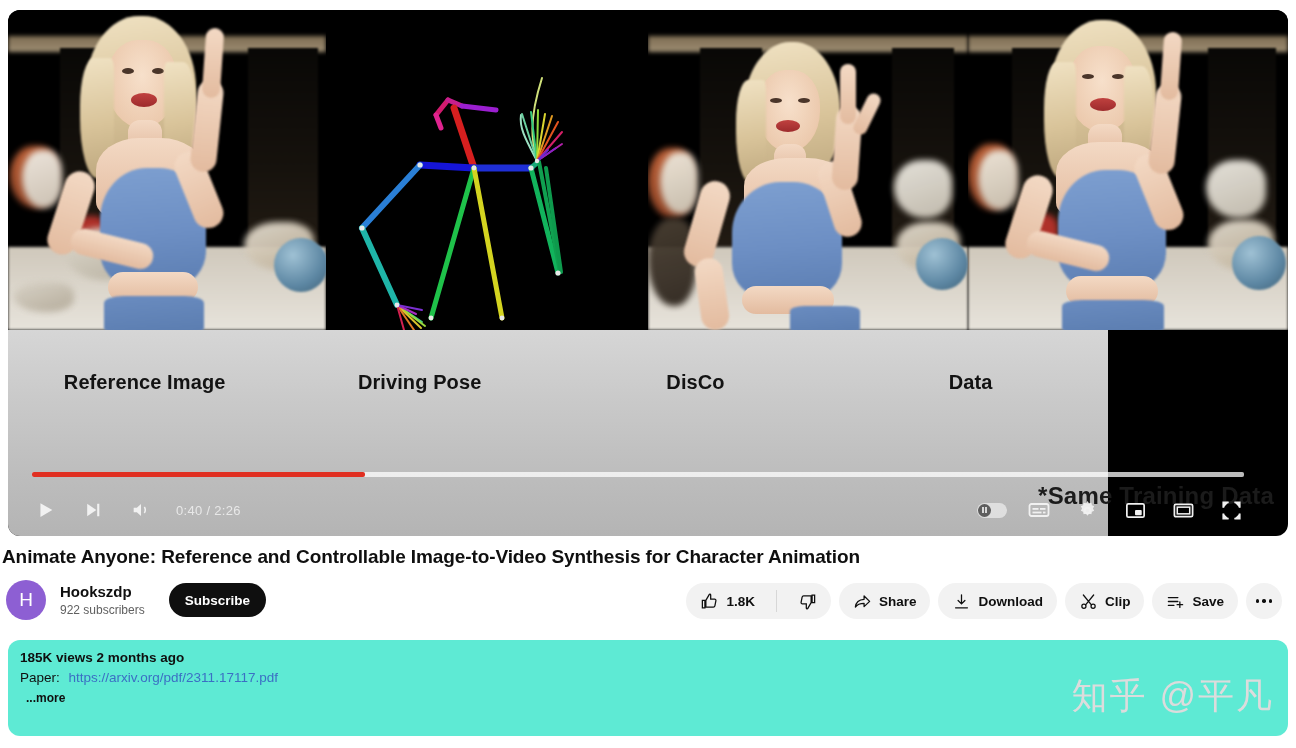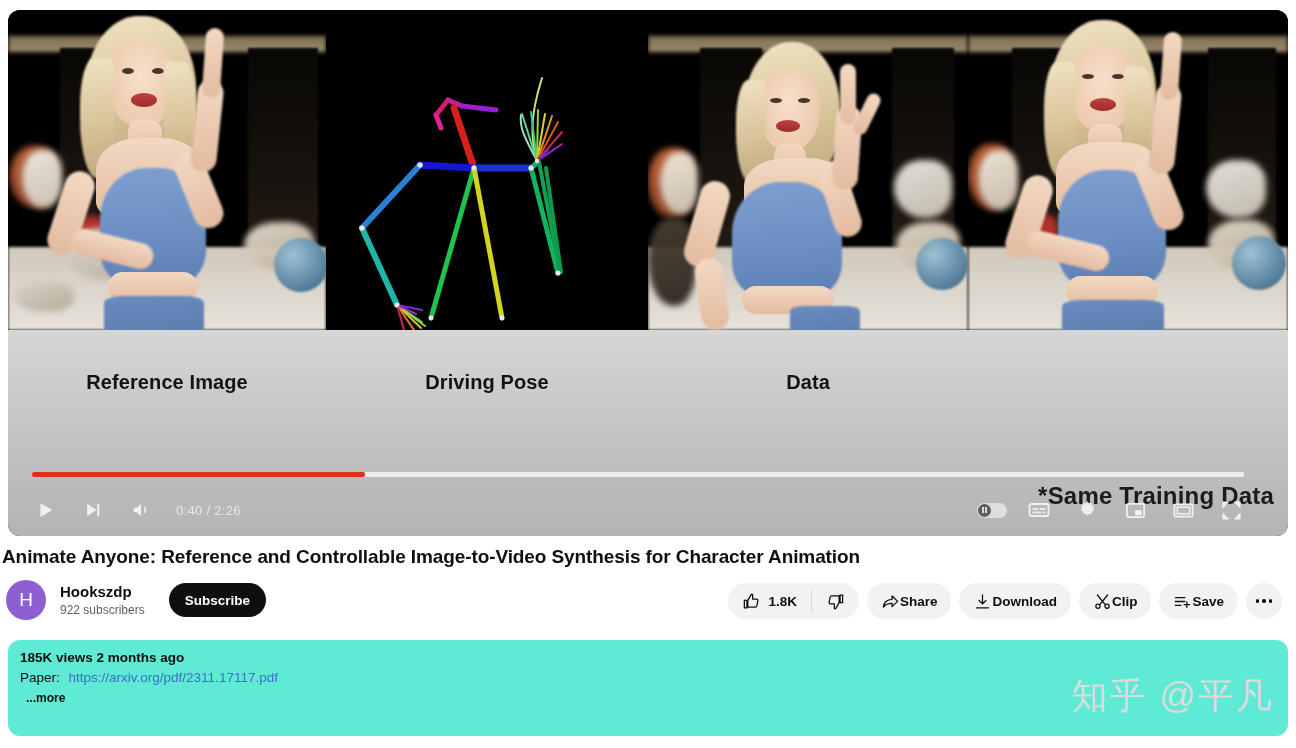--- a/index.html
+++ b/index.html
@@ -87,21 +87,21 @@
   .face { position: absolute; border-radius: 48% 48% 55% 55%;
     background: radial-gradient(ellipse at 50% 40%,#f7e0cb,#eccaae 70%,#dfb795); filter: blur(0.7px); }
   .lips { position: absolute; border-radius: 50%;
     background: linear-gradient(180deg,#c0413f,#9d2b2c); filter: blur(0.7px); }
   .eye { position: absolute; border-radius: 50%;
     background: #4a3529; filter: blur(0.7px); }
 
   
   #label-strip {
     position: absolute; left: 0; top: 320px;
-    width: 1280px; height: 206px;
+    width: 1100px; height: 206px;
     background: linear-gradient(180deg,#d6d6d6 0%,#c9c9c9 35%,#bdbdbd 70%,#b4b4b4 100%);
     display: flex;
   }
   .lbl {
     height: 105px;
     display: flex; align-items: center; justify-content: center;
     font-size: 20px; font-weight: 600; color: #131313;
     letter-spacing: .1px;
   }
   .l1 { width: 318px; }
@@ -217,21 +217,21 @@
   }
 
   #actions-row {
     position: absolute; right: 14px; top: 583px;
     display: flex; align-items: center; gap: 8px;
   }
   .pill {
     height: 36px; border-radius: 18px;
     background: #f2f2f2; color: #0f0f0f;
     display: flex; align-items: center;
-    padding: 0 14px; 
+    padding: 0 14px; gap: 7px;
     font-size: 13.5px; font-weight: 600;
     cursor: pointer; white-space: nowrap;
   }
   .pill svg { fill: none; stroke: #0f0f0f; stroke-width: 1.6; }
   #likebar { padding: 0; }
   .seg { display: flex; align-items: center; height: 36px; padding: 0 14px; gap: 7px; cursor: pointer; }
   .seg-div { width: 1px; height: 22px; background: #d7d7d7; }
   #more-button {
     width: 36px; height: 36px; border-radius: 50%;
     background: #f2f2f2;
@@ -432,20 +432,21 @@
       <div class="arm skin" style="left:184px;top:74px;width:26px;height:90px;transform:rotate(6deg);"></div>
       <div class="arm skin" style="left:194px;top:22px;width:18px;height:68px;border-radius:10px;transform:rotate(4deg);"></div>
       <div class="arm skin" style="left:46px;top:164px;width:30px;height:86px;transform:rotate(18deg);"></div>
       <div class="arm skin" style="left:58px;top:228px;width:84px;height:26px;transform:rotate(14deg);"></div>
     </div>
   </div>
 
   <div id="label-strip">
     <div class="lbl l1">Reference Image</div>
     <div class="lbl l2">Driving Pose</div>
+    <div class="lbl l3">DisCo</div>
     <div class="lbl l4">Data</div>
   </div>
 
   <div id="overlay-text">*Same Training Data</div>
 
   <div id="controls">
     <div id="progress-row">
       <div id="progress-track"></div>
       <div id="progress-loaded"></div>
       <div id="progress-played" style="width: 27.5%; background: rgb(224, 47, 33);"></div>

